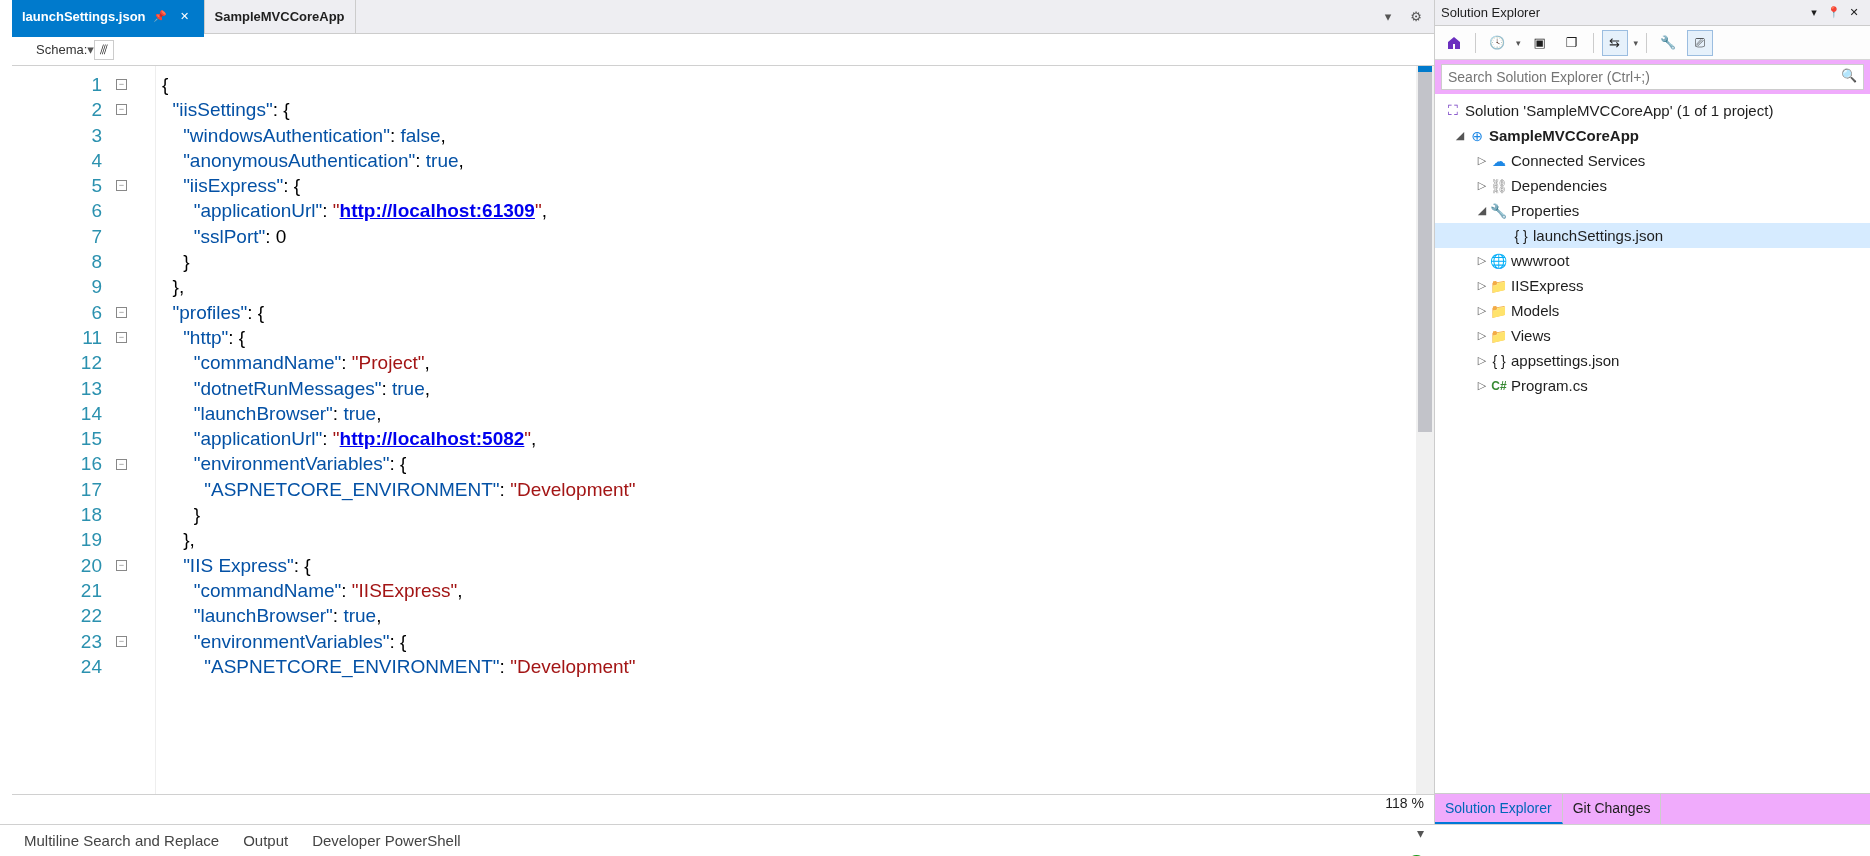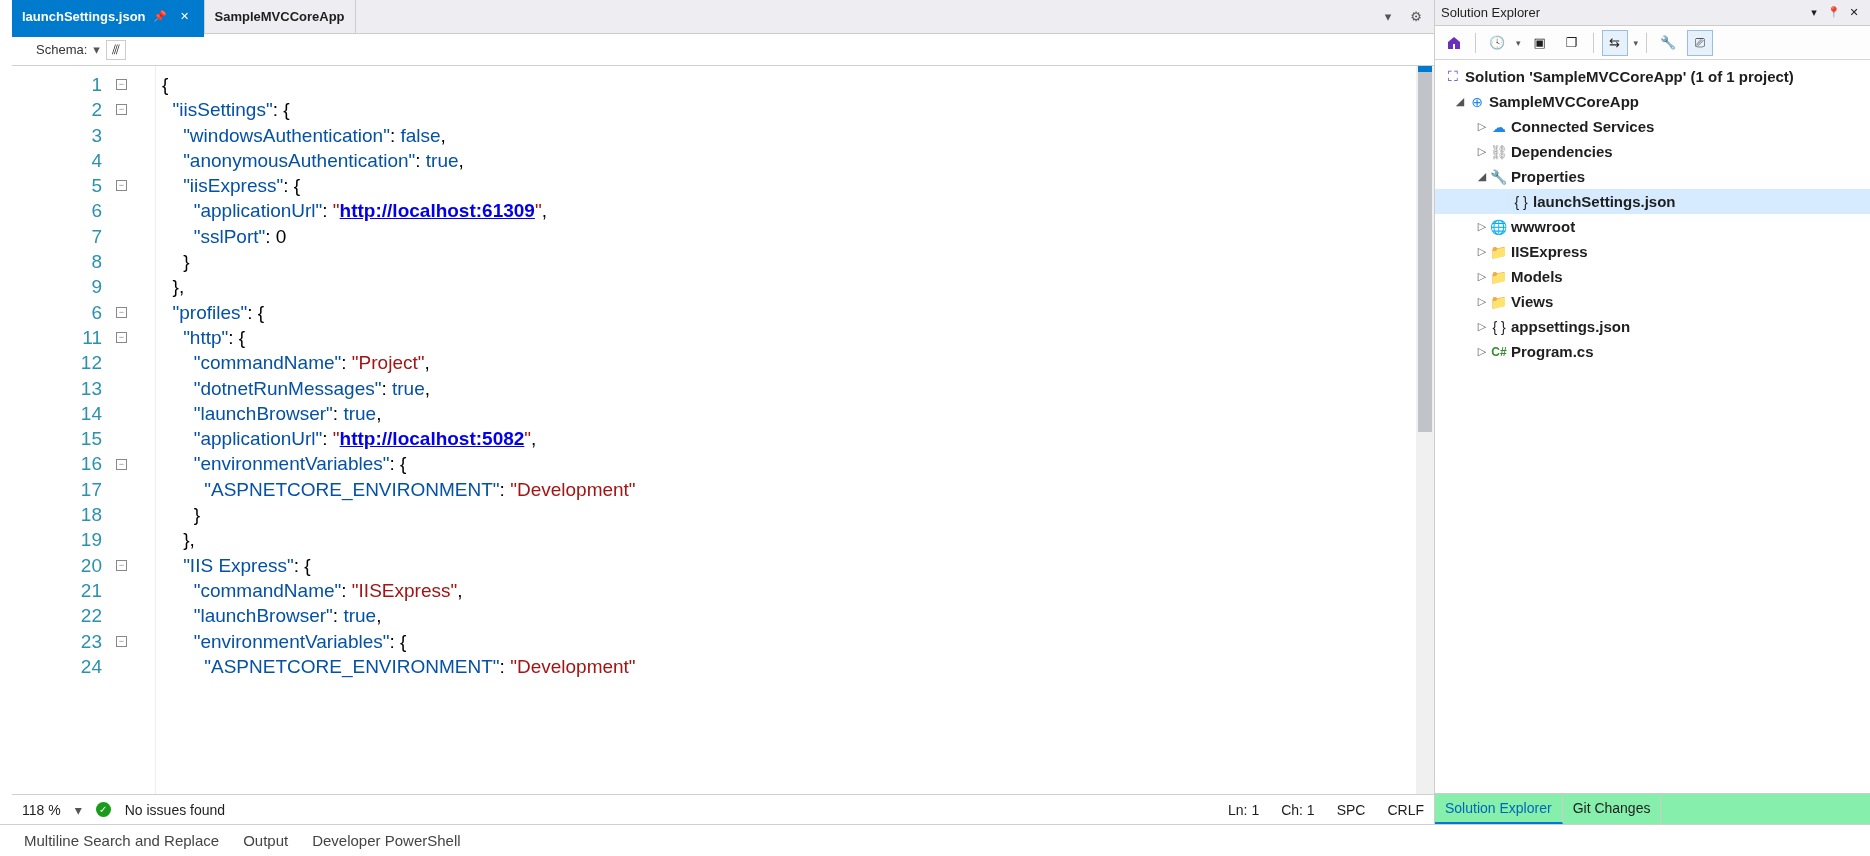--- a/index.html
+++ b/index.html
@@ -1,32 +1,32 @@
 <!DOCTYPE html>
 <html><head>
 <meta charset="utf-8">
 <style>
 * { margin:0; padding:0; box-sizing:border-box; font-family:'Segoe UI',Tahoma,sans-serif; }
 body { width:1870px; height:856px; background:#fff; font-size:13px; color:#1e1e1e; display:flex; flex-direction:column; overflow:hidden; }
 .main-row { display:flex; flex:1; min-height:0;margin-left:12px; }
 .editor-col { flex:1; display:flex; flex-direction:column; border-right:1px solid #ccc; min-width:0; }
-.explorer-col { width:435px; display:flex; flex-direction:column; background:#86efac; }
+.explorer-col { width:435px; display:flex; flex-direction:column; background:#f0abfc; }
 
 
 .tab-bar { display:flex; align-items:center; background:#eeeef2; height:34px; border-bottom:1px solid #ccc; }
 .tab { display:flex; align-items:center; height:100%; padding:0 10px; background:#eeeef2; border-right:1px solid #ccc; cursor:pointer; position:relative; }
 .tab.active { background:#007acc; color:#fff; }
 .tab.active::after { content:""; position:absolute; left:0; right:0; bottom:-4px; height:4px; background:#007acc; }
 .tab-label { font-weight:600; }
 .tab-pin, .tab-close { width:18px; height:18px; margin-left:6px; display:flex; align-items:center; justify-content:center; font-size:11px; }
 .tab-bar-right { margin-left:auto; display:flex; align-items:center; gap:4px; padding-right:6px; color:#555; }
 .icon-btn { width:24px; height:24px; display:flex; align-items:center; justify-content:center; cursor:pointer; }
 
 
-.schema-bar { display:flex; align-items:center; height:32px; border-bottom:1px solid #d0d0d0; padding:0 24px; gap:6px; }
+.schema-bar { display:flex; align-items:center; height:32px; border-bottom:1px solid #d0d0d0; padding:0 24px; }
 .schema-bar label { color:#333; }
 .schema-input { flex:1; border:1px solid #ccc; height:24px; padding:0 6px; font-size:14px; background:#fff; }
 .combine-btn { width:20px; height:20px; border:1px solid #ccc; display:flex; align-items:center; justify-content:center; }
 
 
 .code-area { flex:1; display:flex; overflow:hidden; position:relative; font-family:Consolas,'Courier New',monospace; font-size:19px; line-height:25.3px; }
 .gutter { width:100px; text-align:right; color:#2b91af; padding:6px 10px 0 0; user-select:none; }
 .fold-col { width:44px; padding-top:6px; color:#888; font-size:12px; border-right:1px solid #eee; }
 .fold-col .fold { height:25.3px; display:flex; align-items:center; justify-content:flex-start; padding-left:4px; }
 .fold-box { width:11px; height:11px; border:1px solid #888; display:flex; align-items:center; justify-content:center; line-height:1; font-size:9px; font-family:sans-serif; }
@@ -34,21 +34,21 @@
 .kw { color:#0451a5; } 
 .str { color:#a31515; } 
 .url { color:#0000ee; text-decoration:underline; font-weight:600; }
 .num { color:#000; }
 .punct { color:#000; }
 .scrollbar-v { width:18px; background:#f0f0f0; position:relative; }
 .scroll-thumb-v { position:absolute; left:2px; right:2px; top:6px; height:360px; background:#c2c3c9; }
 .file-mark { position:absolute; left:2px; right:2px; top:0; height:6px; background:#007acc; }
 
 
-.status-bar { height:30px; border-top:1px solid #d0d0d0; display:flex; align-items:center; padding:0 10px; gap:14px; font-size:14px; }
+.status-bar { height:30px; border-top:1px solid #d0d0d0; display:flex; align-items:flex-end; padding:0 10px; gap:14px; font-size:14px;flex-direction:column; }
 .status-bar .right { margin-left:auto; display:flex; gap:22px; }
 .ok-icon { width:15px; height:15px; border-radius:50%; background:#1a9b1a; color:#fff; display:flex; align-items:center; justify-content:center; font-size:10px; }
 
 
 .bottom-tabs { height:32px; display:flex; align-items:center; gap:24px; padding:0 24px; border-top:1px solid #d0d0d0; font-size:15px; color:#444; }
 
 
 .panel-header { height:26px; background:#eeeef2; display:flex; align-items:center; padding:0 6px; font-size:13px; border-bottom:1px solid #ccc; }
 .panel-header .sp { flex:1; }
 .panel-header .wbtn { width:20px; height:20px; display:flex; align-items:center; justify-content:center; font-size:11px; }
@@ -57,21 +57,21 @@
 .tb-btn { width:26px; height:26px; display:flex; align-items:center; justify-content:center; cursor:pointer; }
 .tb-btn.boxed { border:1px solid #9bbde0; background:#e6f1fb; }
 .search-row { padding:4px 6px; position:relative; }
 .search-row input { width:100%; height:26px; border:1px solid #ccc; padding:0 28px 0 6px; font-size:14px; color:#666; }
 .search-row .mag { position:absolute; right:12px; top:8px; color:#555; }
 
 .tree { flex:1; padding:4px 0; overflow:auto; background:#fff; font-size:15px; }
 .tree .node { display:flex; align-items:center; height:25px; padding-right:8px; cursor:pointer; }
 .tree .arrow { width:14px; text-align:center; color:#555; font-size:11px; }
 .tree .nicon { width:20px; display:flex; align-items:center; justify-content:center; font-size:14px; }
-.tree .label { padding-left:2px; white-space:nowrap;font-weight:bold; }
+.tree .label { padding-left:2px; white-space:nowrap; }
 .tree .node.selected { background:#d6ebff; }
 .tree .node.bold .label { font-weight:700; }
 
 .panel-tabs { display:flex; border-top:1px solid #ccc; }
 .panel-tabs .ptab { padding:6px 10px; font-size:14px; border-right:1px solid #ccc; }
 .panel-tabs .ptab.active { color:#0066b8; border-bottom:2px solid #0078d7; }
 
 svg { display:block; }
 </style>
 </head>
@@ -233,20 +233,24 @@
         <span style="font-size:9px;color:#555;">▾</span>
       <span class="tb-btn">▣</span>
       <span class="tb-btn">❐</span>
       <span class="tb-sep"></span>
       <span class="tb-btn boxed">⇆</span>
         <span style="font-size:9px;color:#555;">▾</span>
       <span class="tb-sep"></span>
       <span class="tb-btn">🔧</span>
       <span class="tb-btn boxed">⎚</span>
     </div>
+    <div class="search-row">
+      <input placeholder="Search Solution Explorer (Ctrl+;)" style="">
+      <span class="mag">🔍</span>
+    </div>
     <div class="tree">
       <div class="node" style="padding-left:8px;">
         <span class="nicon" style="color:#6b2fbf;">⛶</span>
         <span class="label">Solution 'SampleMVCCoreApp' (1 of 1 project)</span>
       </div>
       <div class="node bold" style="padding-left:18px;">
         <span class="arrow">◢</span>
         <span class="nicon" style="color:#1e88e5;">⊕</span>
         <span class="label">SampleMVCCoreApp</span>
       </div>

